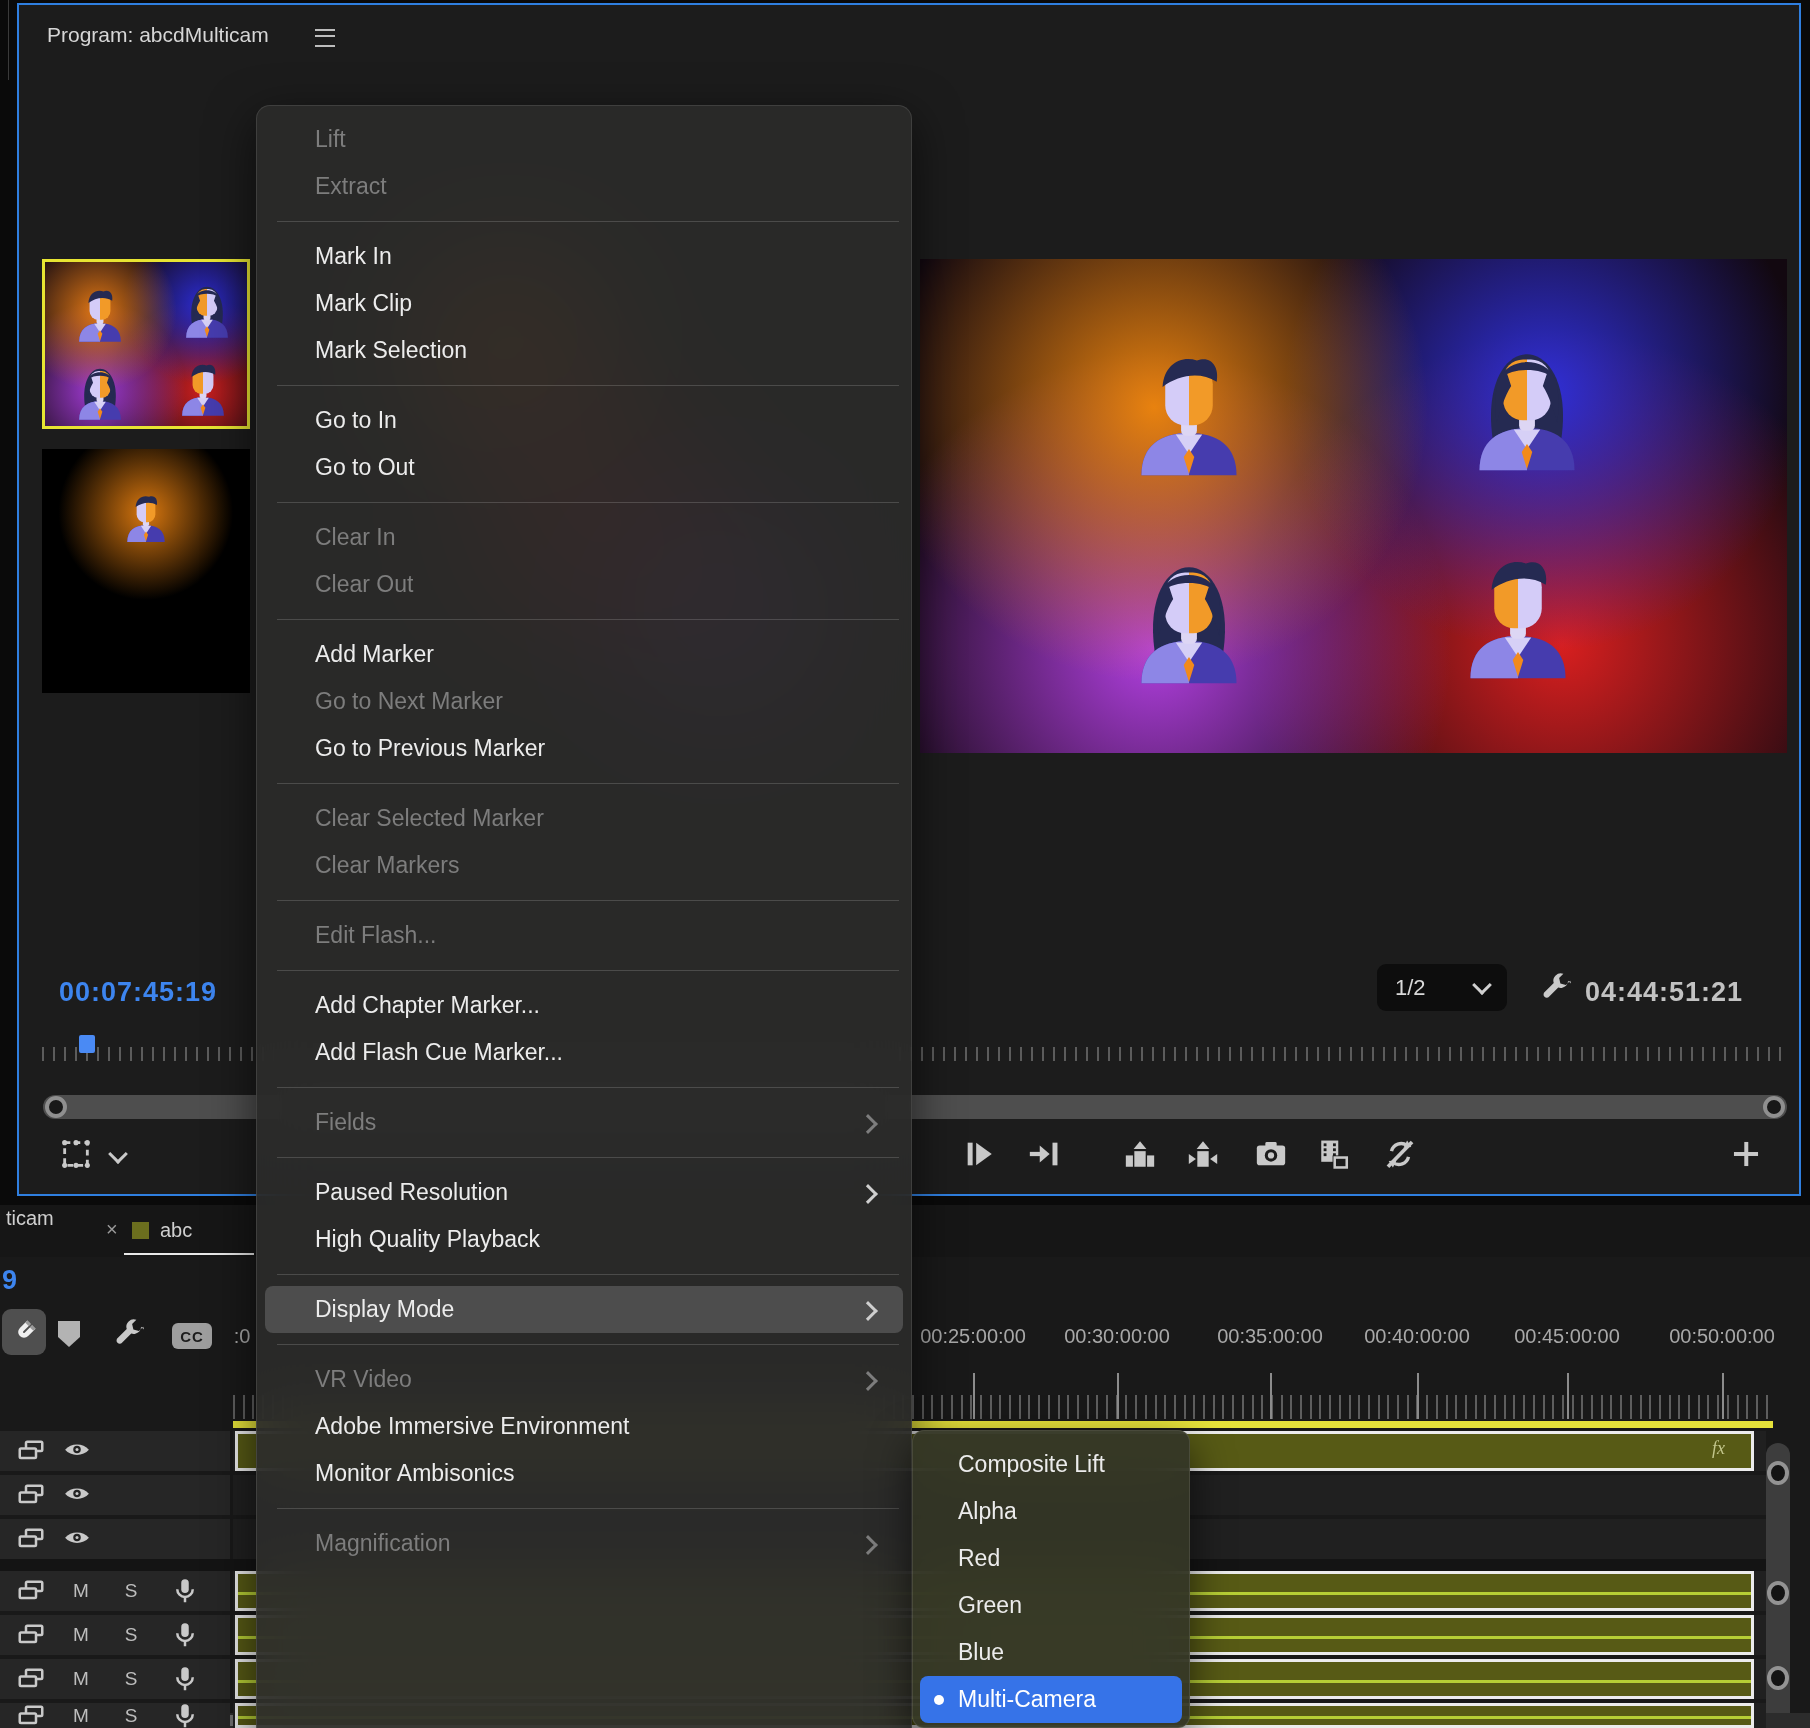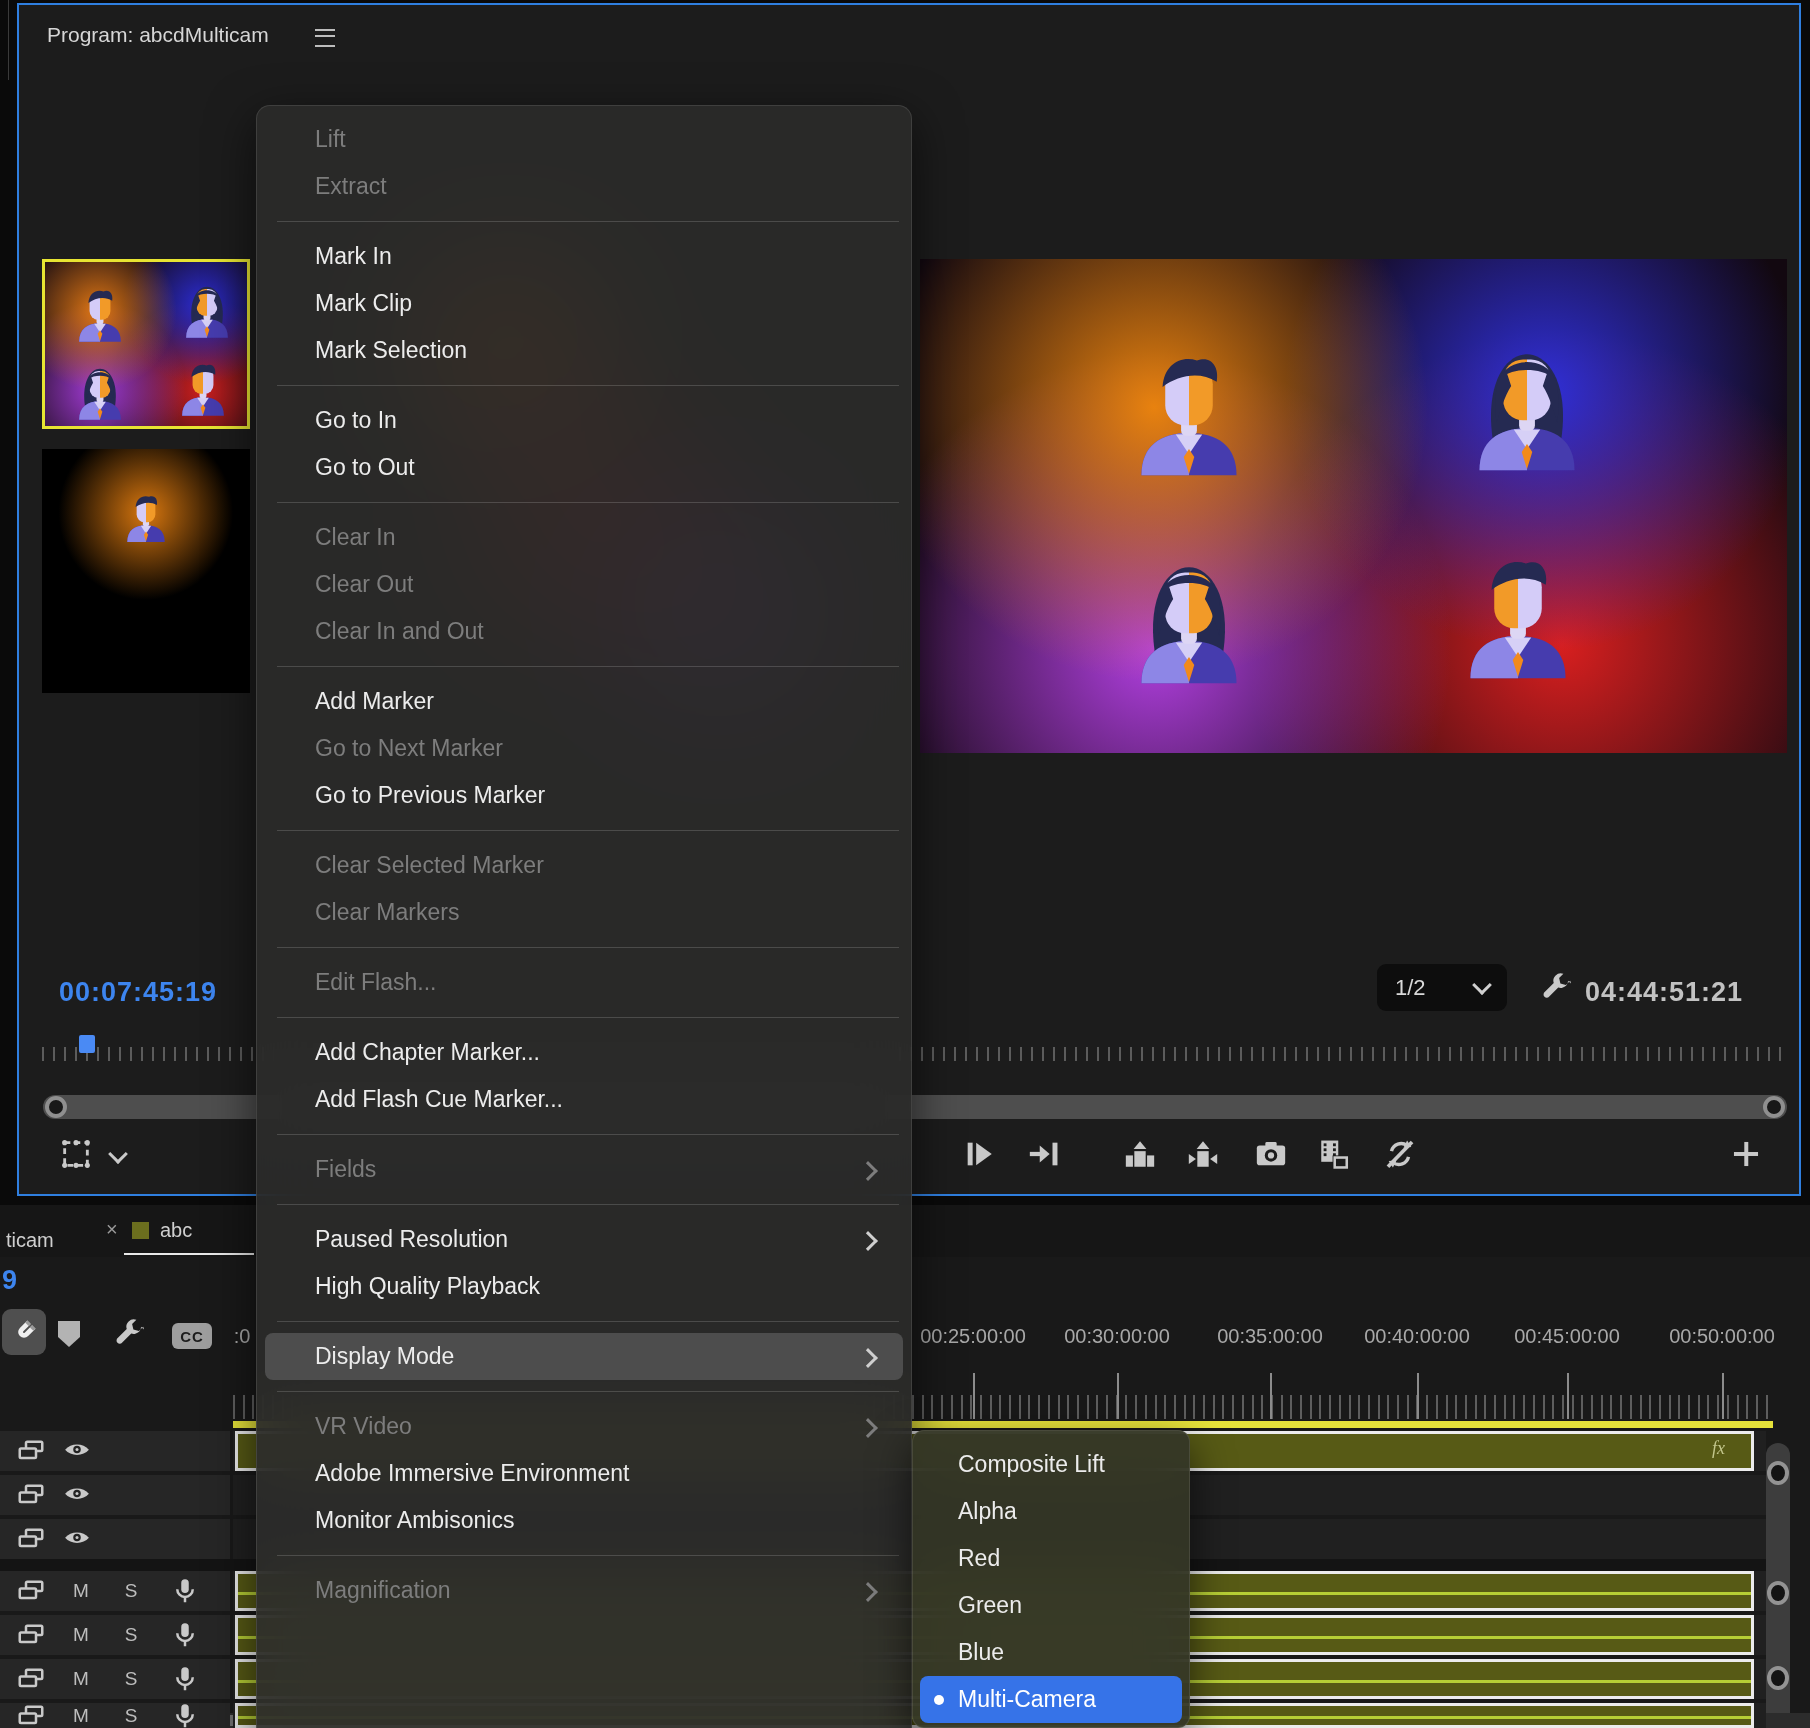--- a/index.html
+++ b/index.html
@@ -389,21 +389,21 @@
           <path d="M6 10 A7 7 0 0 1 17 6" fill="none" stroke="#c9c9c9" stroke-width="2.4"></path>
           <polygon points="17,2.5 20,7 14.5,7.5" fill="#c9c9c9"></polygon>
           <path d="M18 14 A7 7 0 0 1 7 18" fill="none" stroke="#c9c9c9" stroke-width="2.4"></path>
           <polygon points="7,21.5 4,17 9.5,16.5" fill="#c9c9c9"></polygon>
           <line x1="3.5" y1="21" x2="20.5" y2="3.5" stroke="#c9c9c9" stroke-width="2.6"></line>
         </svg></span>
     </div>
 
   <div class="abs" id="timeline-panel">
     <div id="tabbar">
-      <span class="abs tab-label" style="left:6px;top:24px;">ticam</span>
+      <span class="abs tab-label" style="left:6px;top:2px;">ticam</span>
       <span class="abs tab-label" style="left:106px;top:13px;color:#9a9a9a;">×</span>
       <span class="abs" style="left:132px;top:17px;width:17px;height:17px;background:#6b6e1e;"></span>
       <span class="abs tab-label" style="left:160px;top:14px;">abc</span>
     </div>
     <div class="abs" id="tab-underline"></div>
 
     <div class="abs" id="tl-timecode">9</div>
 
     <div class="abs" id="snap-btn">
       <span class="ticon" style="position:static;width:28px;height:28px;" id="tl-magnet"><svg viewBox="0 0 24 24">
@@ -579,21 +579,20 @@
       <div class="menu-sep"></div>
       <div class="menu-item">Mark In</div>
       <div class="menu-item">Mark Clip</div>
       <div class="menu-item">Mark Selection</div>
       <div class="menu-sep"></div>
       <div class="menu-item">Go to In</div>
       <div class="menu-item">Go to Out</div>
       <div class="menu-sep"></div>
       <div class="menu-item disabled">Clear In</div>
       <div class="menu-item disabled">Clear Out</div>
-      <div class="menu-item disabled">Clear In and Out</div>
       <div class="menu-sep"></div>
       <div class="menu-item">Add Marker</div>
       <div class="menu-item disabled">Go to Next Marker</div>
       <div class="menu-item">Go to Previous Marker</div>
       <div class="menu-sep"></div>
       <div class="menu-item disabled">Clear Selected Marker</div>
       <div class="menu-item disabled">Clear Markers</div>
       <div class="menu-sep"></div>
       <div class="menu-item disabled">Edit Flash...</div>
       <div class="menu-sep"></div>

